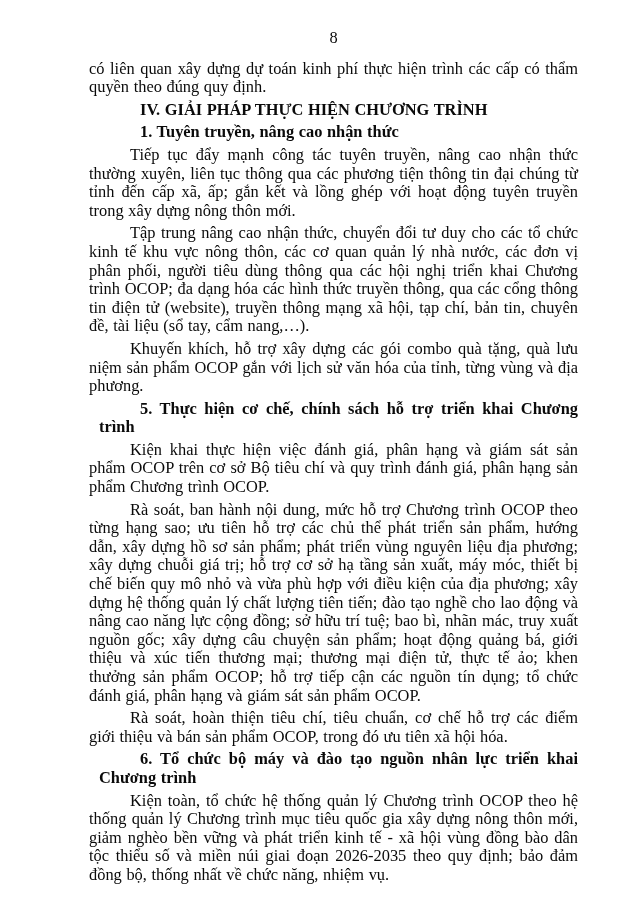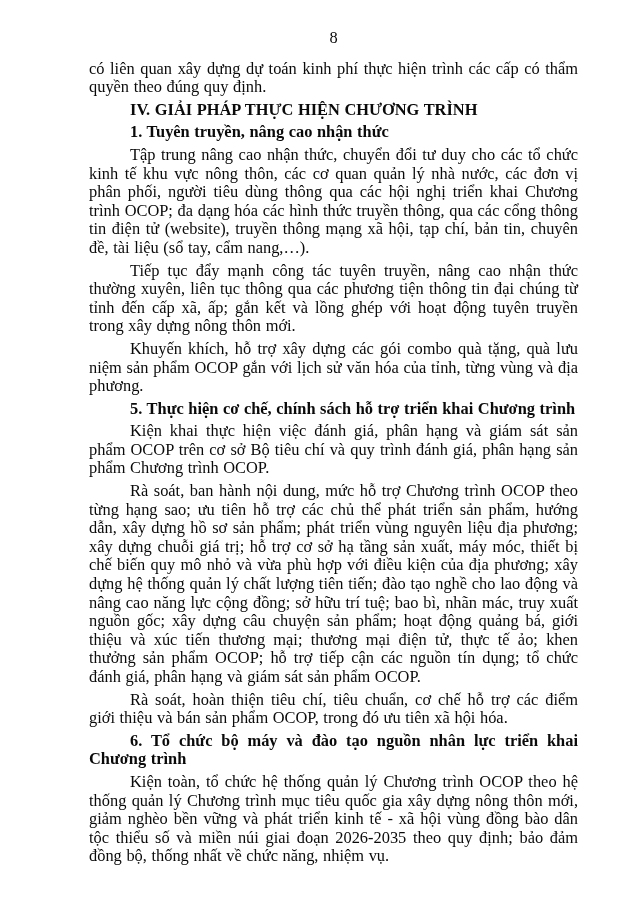--- a/index.html
+++ b/index.html
@@ -31,37 +31,38 @@
     word-spacing: 0.5px;
   }
   .blk.first {
     margin-top: 0;
   }
   .blk.noindent {
     text-indent: 0;
   }
   .blk.bold {
     font-weight: 700;
+    margin-left: 10px;
   }
 </style>
 </head>
 <body>
 
 <div class="page">
   <div class="page-num">8</div>
 
   <p class="blk first noindent">có liên quan xây dựng dự toán kinh phí thực hiện trình các cấp có thẩm quyền theo đúng quy định.</p>
 
   <p class="blk bold">IV. GIẢI PHÁP THỰC HIỆN CHƯƠNG TRÌNH</p>
 
   <p class="blk bold">1. Tuyên truyền, nâng cao nhận thức</p>
 
+  <p class="blk">Tiếp tục đẩy mạnh công tác tuyên truyền, nâng cao nhận thức thường xuyên, liên tục thông qua các phương tiện thông tin đại chúng từ tỉnh đến cấp xã, ấp; gắn kết và lồng ghép với hoạt động tuyên truyền trong xây dựng nông thôn mới.</p>
+
   <p class="blk">Tập trung nâng cao nhận thức, chuyển đổi tư duy cho các tổ chức kinh tế khu vực nông thôn, các cơ quan quản lý nhà nước, các đơn vị phân phối, người tiêu dùng thông qua các hội nghị triển khai Chương trình OCOP; đa dạng hóa các hình thức truyền thông, qua các cổng thông tin điện tử (website), truyền thông mạng xã hội, tạp chí, bản tin, chuyên đề, tài liệu (sổ tay, cẩm nang,…).</p>
-
-  <p class="blk">Tiếp tục đẩy mạnh công tác tuyên truyền, nâng cao nhận thức thường xuyên, liên tục thông qua các phương tiện thông tin đại chúng từ tỉnh đến cấp xã, ấp; gắn kết và lồng ghép với hoạt động tuyên truyền trong xây dựng nông thôn mới.</p>
 
   <p class="blk">Khuyến khích, hỗ trợ xây dựng các gói combo quà tặng, quà lưu niệm sản phẩm OCOP gắn với lịch sử văn hóa của tỉnh, từng vùng và địa phương.</p>
 
   <p class="blk bold">5. Thực hiện cơ chế, chính sách hỗ trợ triển khai Chương trình</p>
 
   <p class="blk">Kiện khai thực hiện việc đánh giá, phân hạng và giám sát sản phẩm OCOP trên cơ sở Bộ tiêu chí và quy trình đánh giá, phân hạng sản phẩm Chương trình OCOP.</p>
 
   <p class="blk">Rà soát, ban hành nội dung, mức hỗ trợ Chương trình OCOP theo từng hạng sao; ưu tiên hỗ trợ các chủ thể phát triển sản phẩm, hướng dẫn, xây dựng hồ sơ sản phẩm; phát triển vùng nguyên liệu địa phương; xây dựng chuỗi giá trị; hỗ trợ cơ sở hạ tầng sản xuất, máy móc, thiết bị chế biến quy mô nhỏ và vừa phù hợp với điều kiện của địa phương; xây dựng hệ thống quản lý chất lượng tiên tiến; đào tạo nghề cho lao động và nâng cao năng lực cộng đồng; sở hữu trí tuệ; bao bì, nhãn mác, truy xuất nguồn gốc; xây dựng câu chuyện sản phẩm; hoạt động quảng bá, giới thiệu và xúc tiến thương mại; thương mại điện tử, thực tế ảo; khen thưởng sản phẩm OCOP; hỗ trợ tiếp cận các nguồn tín dụng; tổ chức đánh giá, phân hạng và giám sát sản phẩm OCOP.</p>
 
   <p class="blk">Rà soát, hoàn thiện tiêu chí, tiêu chuẩn, cơ chế hỗ trợ các điểm giới thiệu và bán sản phẩm OCOP, trong đó ưu tiên xã hội hóa.</p>

